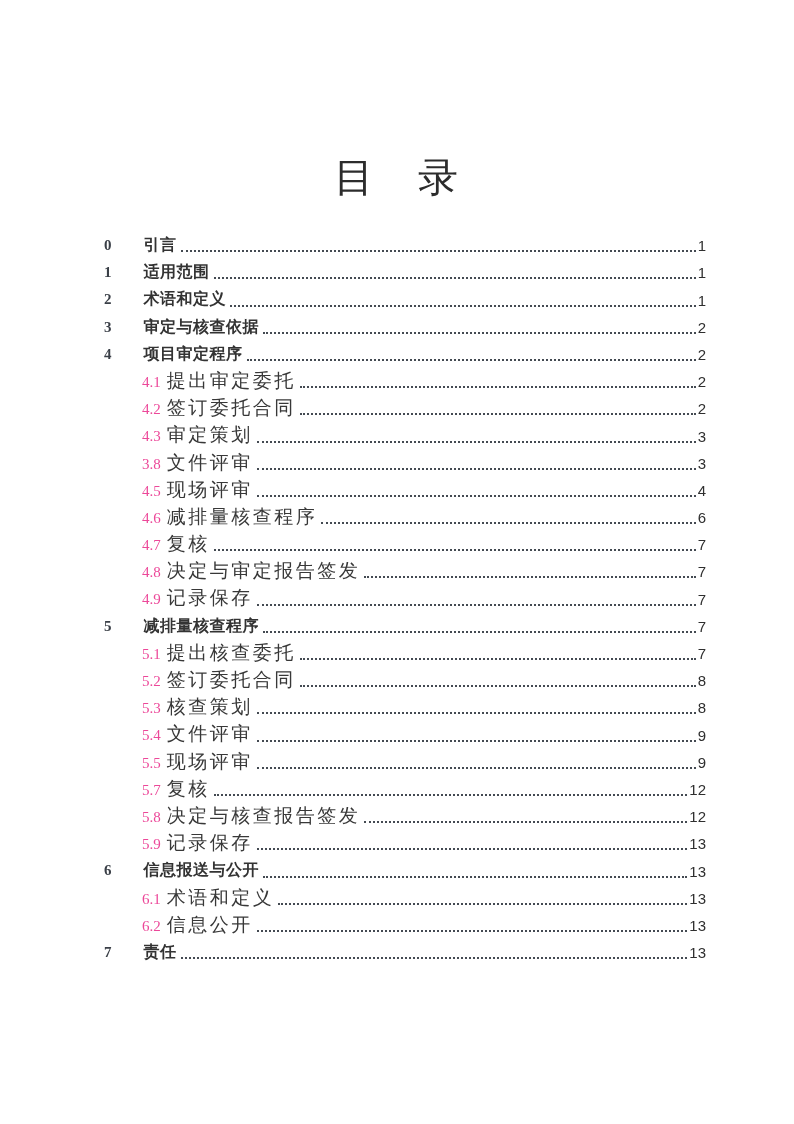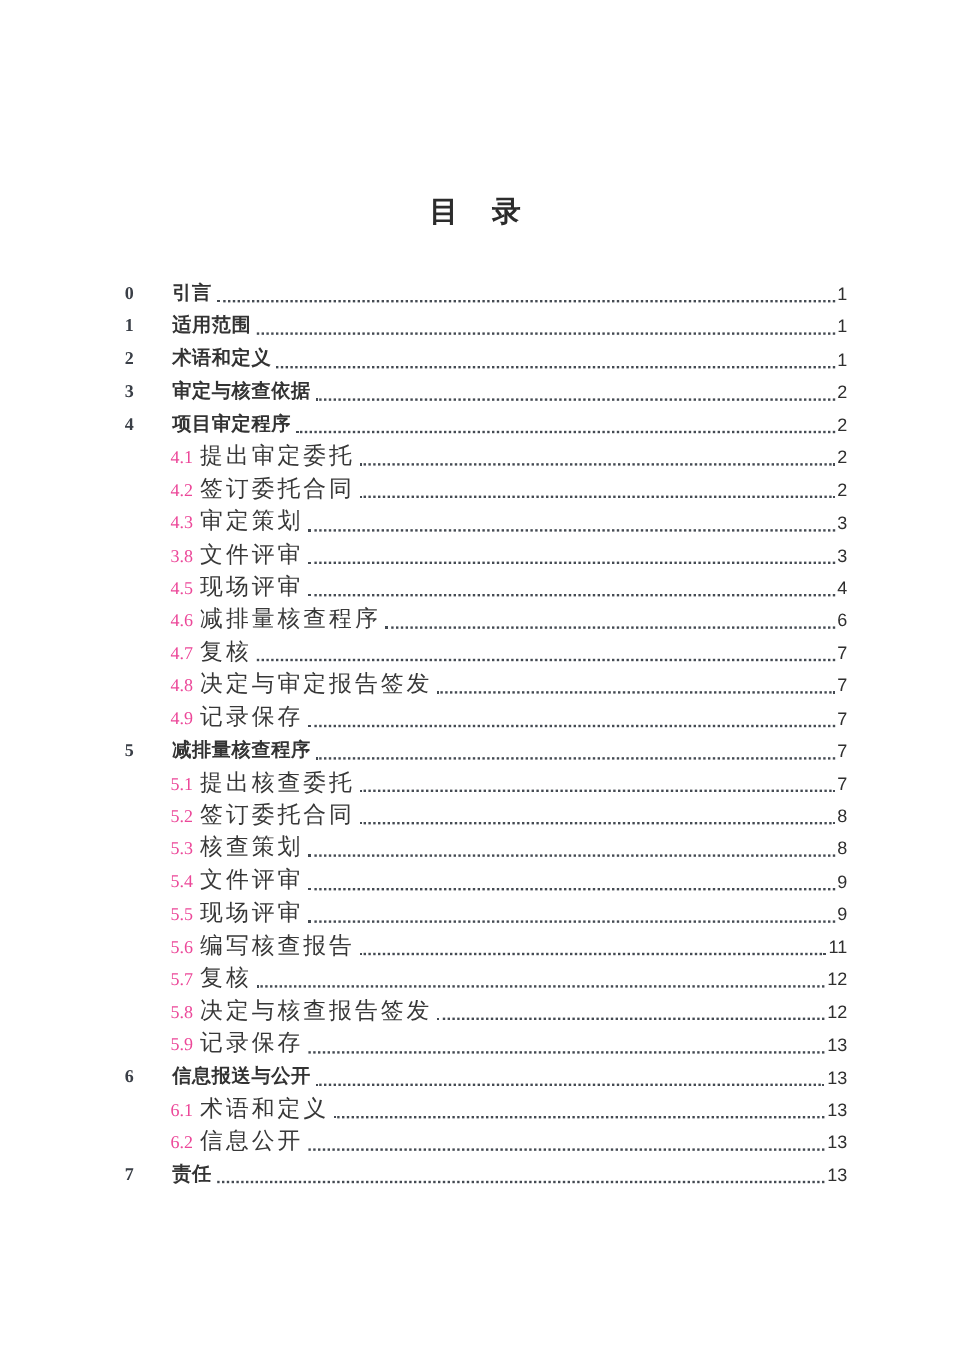--- a/index.html
+++ b/index.html
@@ -12,23 +12,23 @@
     width: 794px;
     height: 1124px;
     background: #ffffff;
     overflow: hidden;
     font-family: "Liberation Serif", serif;
     color: #353535;
   }
   .title {
     margin: 163px 0 16px 0;
     text-align: center;
-    font-size: 24px;
+    font-size: 40px;
     line-height: 28px;
-    font-weight: bold;
+    font-weight: normal;
     color: #2c2c2c;
     font-family: "Liberation Sans", sans-serif;
     letter-spacing: 2px;
   }
   .toc {
     margin: 40px 88px 0 104px;
   }
   .row {
     display: flex;
     height: 27.2px;
@@ -205,25 +205,20 @@
     <span class="leader"></span>
     <span class="pagenum">9</span>
   </div>
 
   <div class="row level-2">
     <span class="entry-label"><span class="num">5.5</span><span class="lab">现场评审</span></span>
     <span class="leader"></span>
     <span class="pagenum">9</span>
   </div>
 
-  <div class="row level-2">
-    <span class="entry-label"><span class="num">5.6</span><span class="lab">编写核查报告</span></span>
-    <span class="leader"></span>
-    <span class="pagenum">11</span>
-  </div>
 
   <div class="row level-2">
     <span class="entry-label"><span class="num">5.7</span><span class="lab">复核</span></span>
     <span class="leader"></span>
     <span class="pagenum">12</span>
   </div>
 
   <div class="row level-2">
     <span class="entry-label"><span class="num">5.8</span><span class="lab">决定与核查报告签发</span></span>
     <span class="leader"></span>

